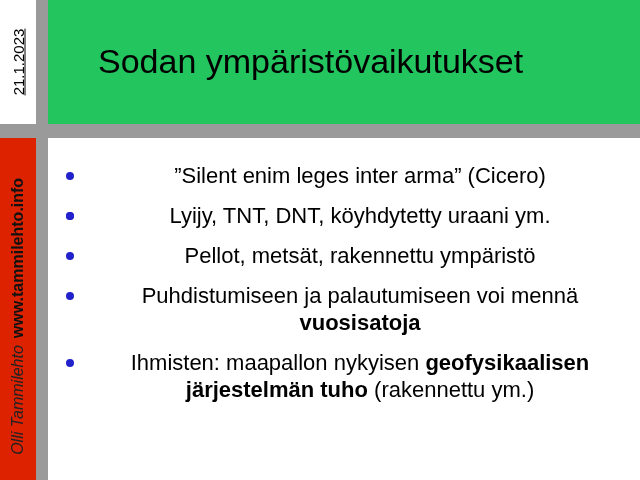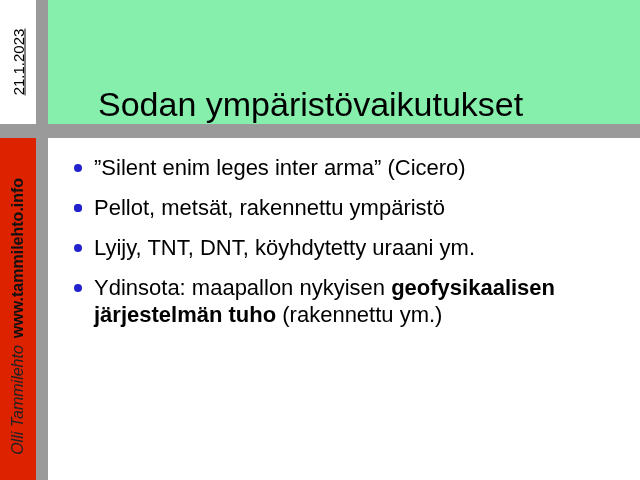--- a/index.html
+++ b/index.html
@@ -84,23 +84,23 @@
     left: 0; top: 124px;
     width: 640px; height: 14px;
     background: #9a9a9a;
   }
 
   
   .title-band {
     position: absolute;
     left: 48px; top: 0;
     width: 592px; height: 124px;
-    background: #86efac;
+    background: #22c55e;
     display: flex;
-    align-items: flex-end;
+    align-items: center;
   }
   .title-text {
     margin: 0;
     padding: 0 0 0 50px;
     font-size: 34px;
     font-weight: normal;
     color: #000000;
     line-height: 1.15;
     white-space: nowrap;
   }
@@ -108,22 +108,23 @@
   
   .body-area {
     position: absolute;
     left: 48px; top: 138px;
     width: 592px; height: 342px;
     background: #ffffff;
     overflow: hidden;
   }
   ul.bullets {
     list-style: none;
-    margin: 8px;
-    padding: 8px 6px 0 12px;
+    margin: 0;
+    padding: 24px 6px 0 12px;
+    text-align: center;
   }
   ul.bullets > li {
     position: relative;
     padding-left: 26px;
     margin: 0 0 13px 0;
     font-size: 22px;
     line-height: 27px;
     color: #000000;
   }
   ul.bullets > li .dot {
@@ -155,19 +156,20 @@
 
   <div class="rail-red">
     <span class="vtext-site">www.tammilehto.info</span>
     <span class="vtext-author">Olli Tammilehto</span>
   </div>
 
   <div class="body-area">
     <ul class="bullets">
         <li><span class="dot"></span><span><span>”Silent enim leges inter arma” (Cicero)</span></span></li>
         <li><span class="dot"></span></li>
+        <li><span class="dot"></span><span><span>Lyijy, TNT, DNT, köyhdytetty uraani ym.</span></span></li>
         <li><span class="dot"></span><span><span>Pellot, metsät, rakennettu ympäristö</span></span></li>
-        <li><span class="dot"></span><span><span>Lyijy, TNT, DNT, köyhdytetty uraani ym.</span></span></li>
-        <li><span class="dot"></span><span><span>Ydinsota: maapallon nykyisen </span><b>geofysikaalisen järjestelmän tuho</b><span> (rakennettu ym.)</span></span></li>
+        <li><span class="dot"></span><span><span>Puhdistumiseen ja palautumiseen voi mennä </span><b>vuosisatoja</b></span></li>
+        <li><span class="dot"></span><span><span>Ihmisten: maapallon nykyisen </span><b>geofysikaalisen järjestelmän tuho</b><span> (rakennettu ym.)</span></span></li>
       </ul>
   </div>
 
 </div>
 
 </body></html>

